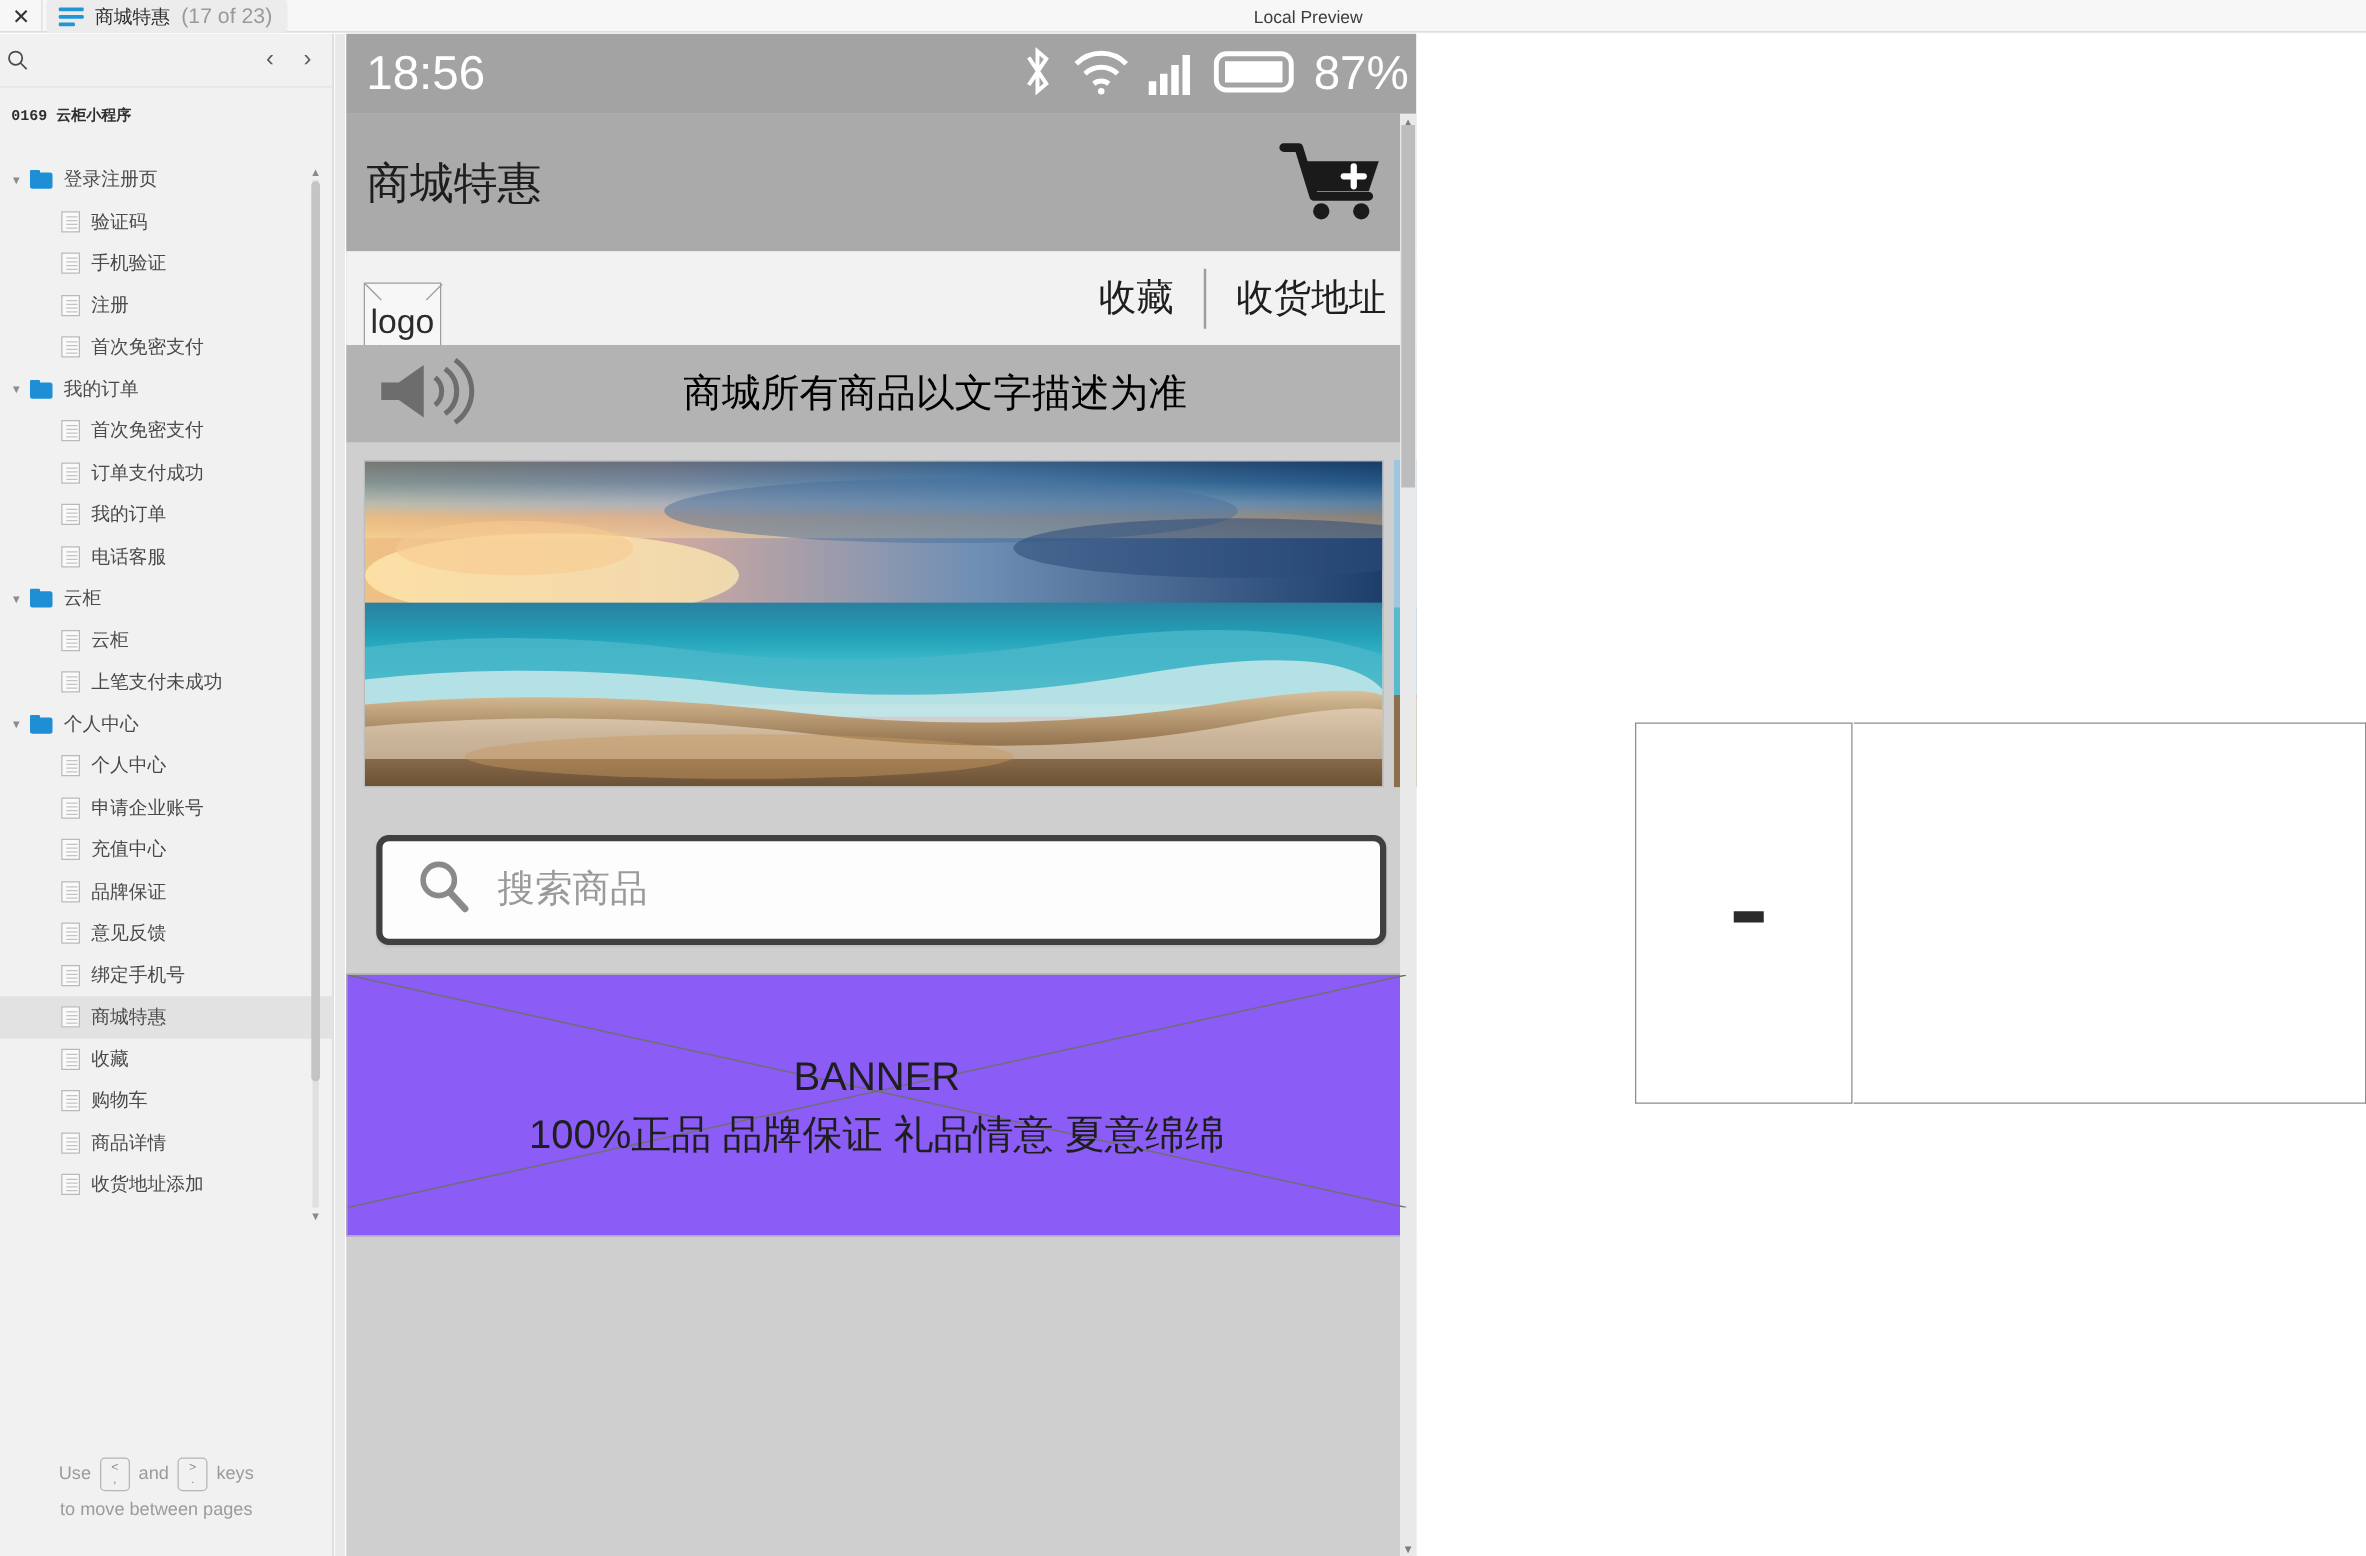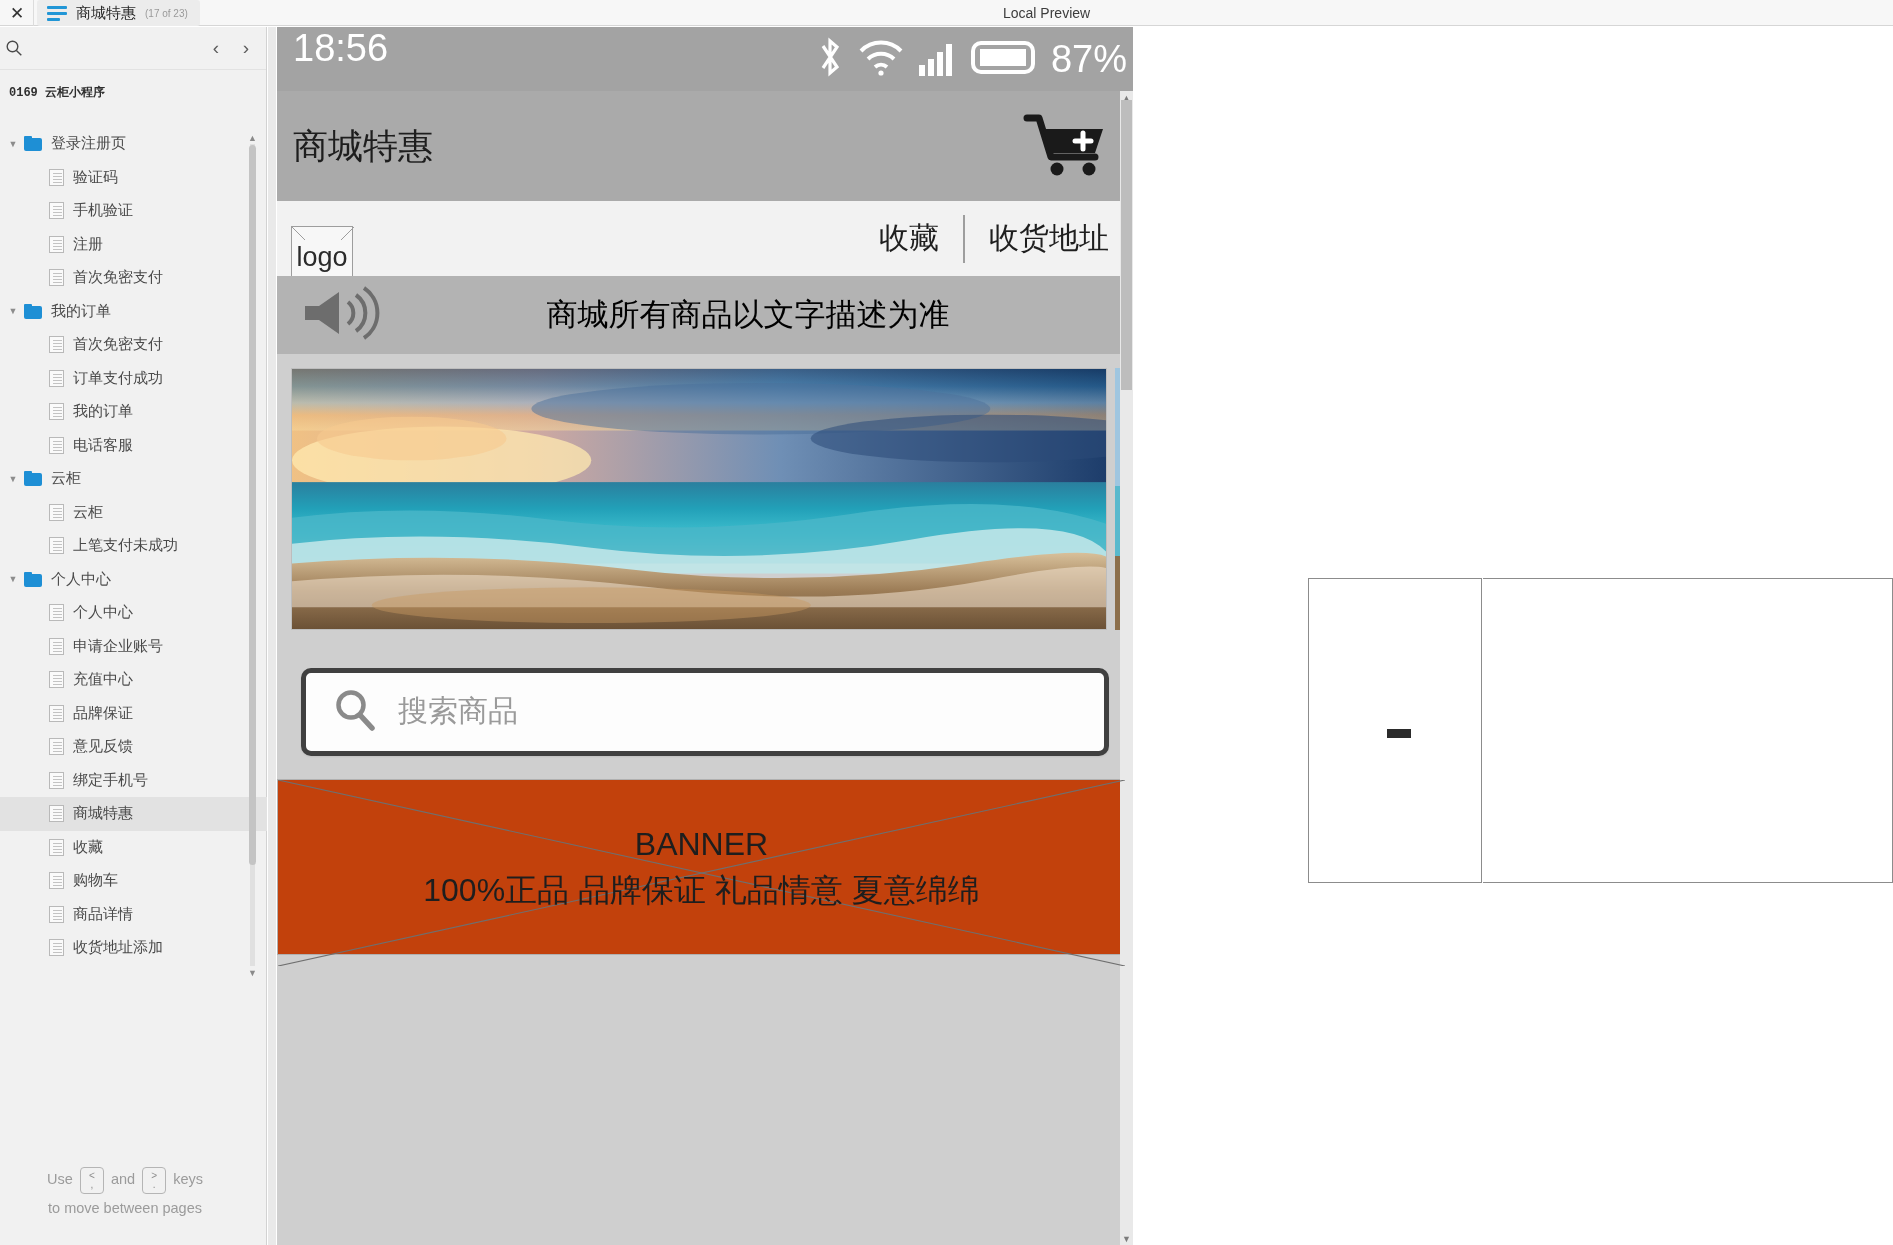--- a/index.html
+++ b/index.html
@@ -30,21 +30,21 @@
     display: flex; align-items: center; gap: 9px;
     padding: 0 12px 0 10px;
     background: #ececec; border-radius: 3px;
   }
   .hamburger { display:flex; flex-direction:column; gap:3px; width:20px;}
   .hamburger i { display:block; height:3px; background:#2196d6; border-radius:1px; }
   .hamburger i:nth-child(1){ width:20px;}
   .hamburger i:nth-child(2){ width:20px;}
   .hamburger i:nth-child(3){ width:13px;}
   .tab-title { font-size: 15px; color: #2b2b2b; font-weight: 500; }
-  .tab-count { font-size: 10px; color: #9a9a9a; }
+  .tab-count { font-size: 17px; color: #9a9a9a; }
   .local-preview {
     position: absolute; left: 1003px; top: 0; height: 26px;
     display: flex; align-items: center;
     font-size: 14px; color: #3c3c3c;
   }
 
   
   .sidebar {
     position: absolute; left: 0; top: 27px; width: 267px; height: 1218px;
     background: #f1f1f1;
@@ -136,21 +136,21 @@
   .stage-left-edge {
     position:absolute; left: 0; top: 0; width: 8px; height: 1218px; background:#e9e9e9;
   }
   .phone {
     position: absolute; left: 9px; top: 0px; width: 856px; height: 1218px;
     background: #cfcfcf; overflow: hidden;
   }
   
   .statusbar {
     position: relative; height: 64px; background: #a3a3a3;
-    display: flex; padding: 0 6px 0 16px;
+    display: flex; align-items: center; padding: 0 6px 0 16px;
   }
   .clock { color: #ffffff; font-size: 38px; letter-spacing: 0px; font-weight: 500; }
   .status-icons { margin-left: auto; display: flex; align-items: center; gap: 12px; }
   .batt-pct { color:#fff; font-size: 38px; font-weight: 500; margin-left: 2px;}
 
   
   .apptitle {
     position: relative; height: 110px; background: #aaaaaa;
     display: flex; align-items: center; padding: 0 0 0 16px;
   }
@@ -204,21 +204,21 @@
     width: 808px; height: 88px; background: #fdfdfd; border: 5px solid #404040;
     border-radius: 10px; display: flex; align-items: center; padding-left: 26px; gap: 20px;
     box-shadow: 0 1px 2px rgba(0,0,0,0.07);
   }
   .searchbox .ph { font-size: 30px; color: #9a9a9a; }
 
   
   .bannerwrap { position: relative; background: #cfcfcf; padding: 0 0 0 0;}
   .banner {
     position: relative; margin: 0 7px 0 0; margin-left: 0px;
-    height: 176px; background: #c2410c; border: 1px solid #b0b0b0;
+    height: 210px; background: #8b5cf6; border: 1px solid #b0b0b0;
     display:flex; flex-direction: column; align-items:center; justify-content:center;
   }
   .banner .bt1 { font-size: 32px; color:#1e1e1e; z-index:2; line-height: 1.45;}
   .banner .bt2 { font-size: 32px; color:#1e1e1e; z-index:2; line-height: 1.45;}
   .banner svg { position:absolute; left:0; top:0; z-index:1; }
 
   
   .phone-sb {
     position: absolute; right: 0px; top: 64px; width: 13px; height: 1154px;
     background: #e9e9e9;

